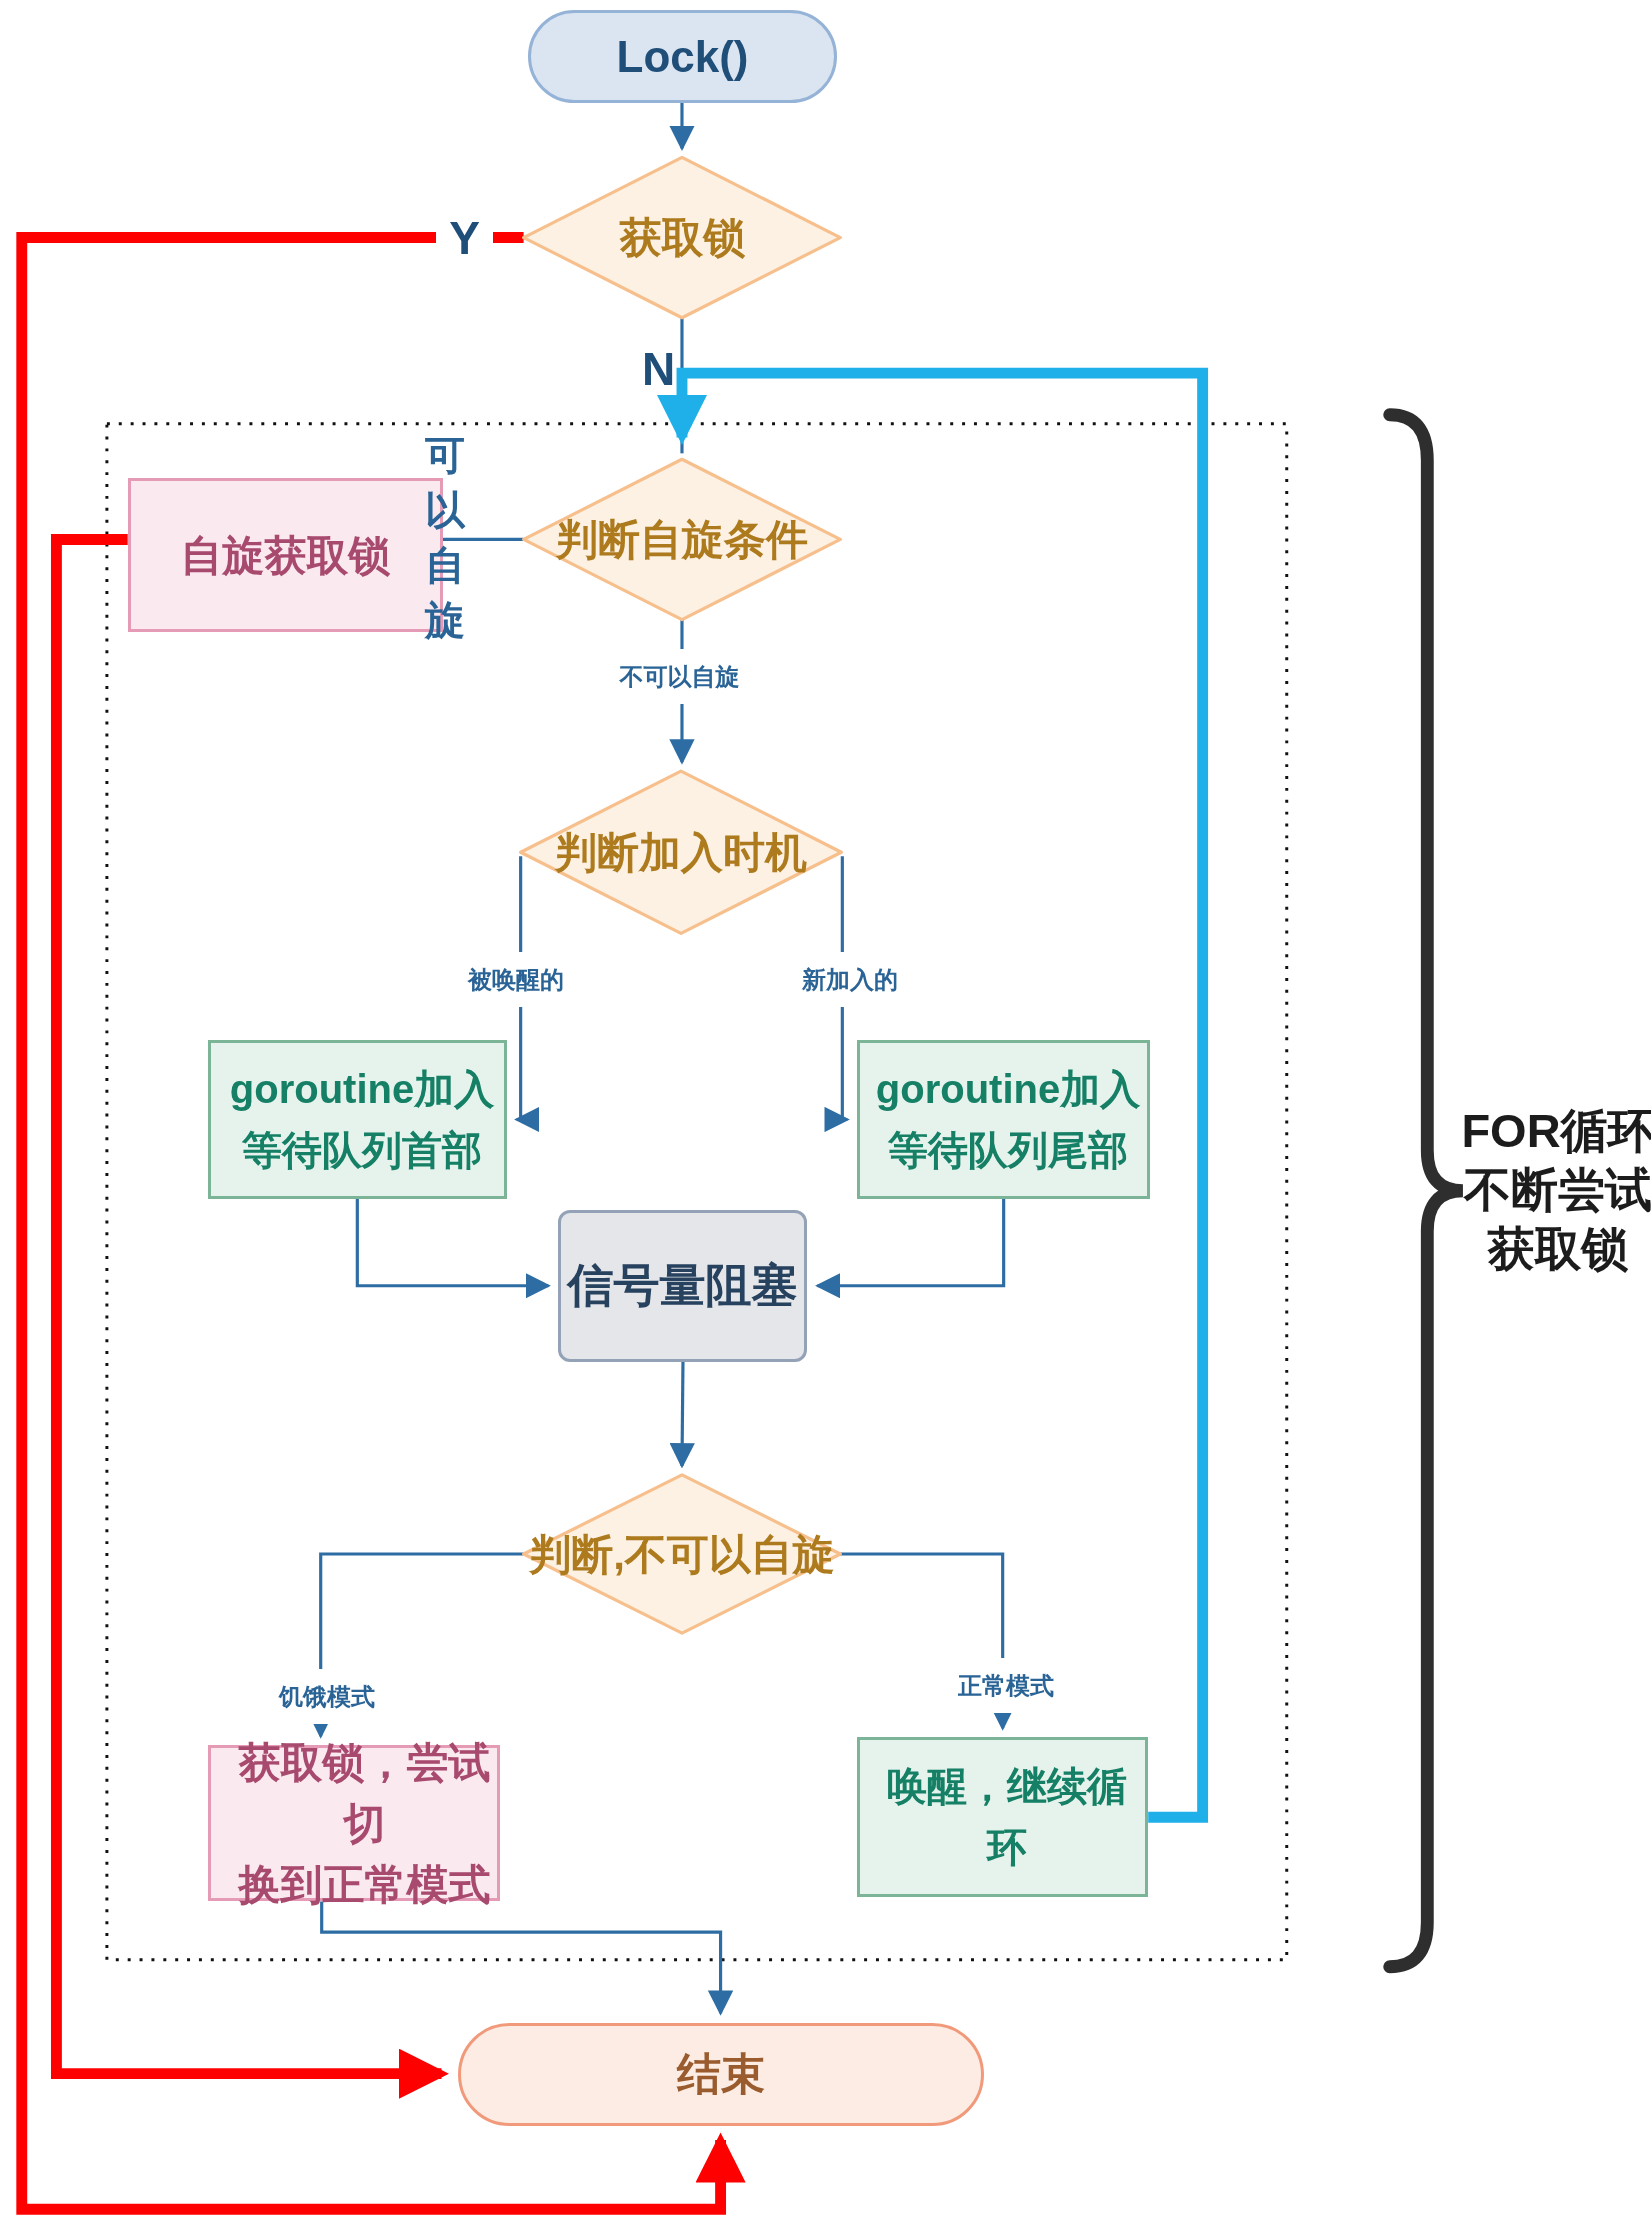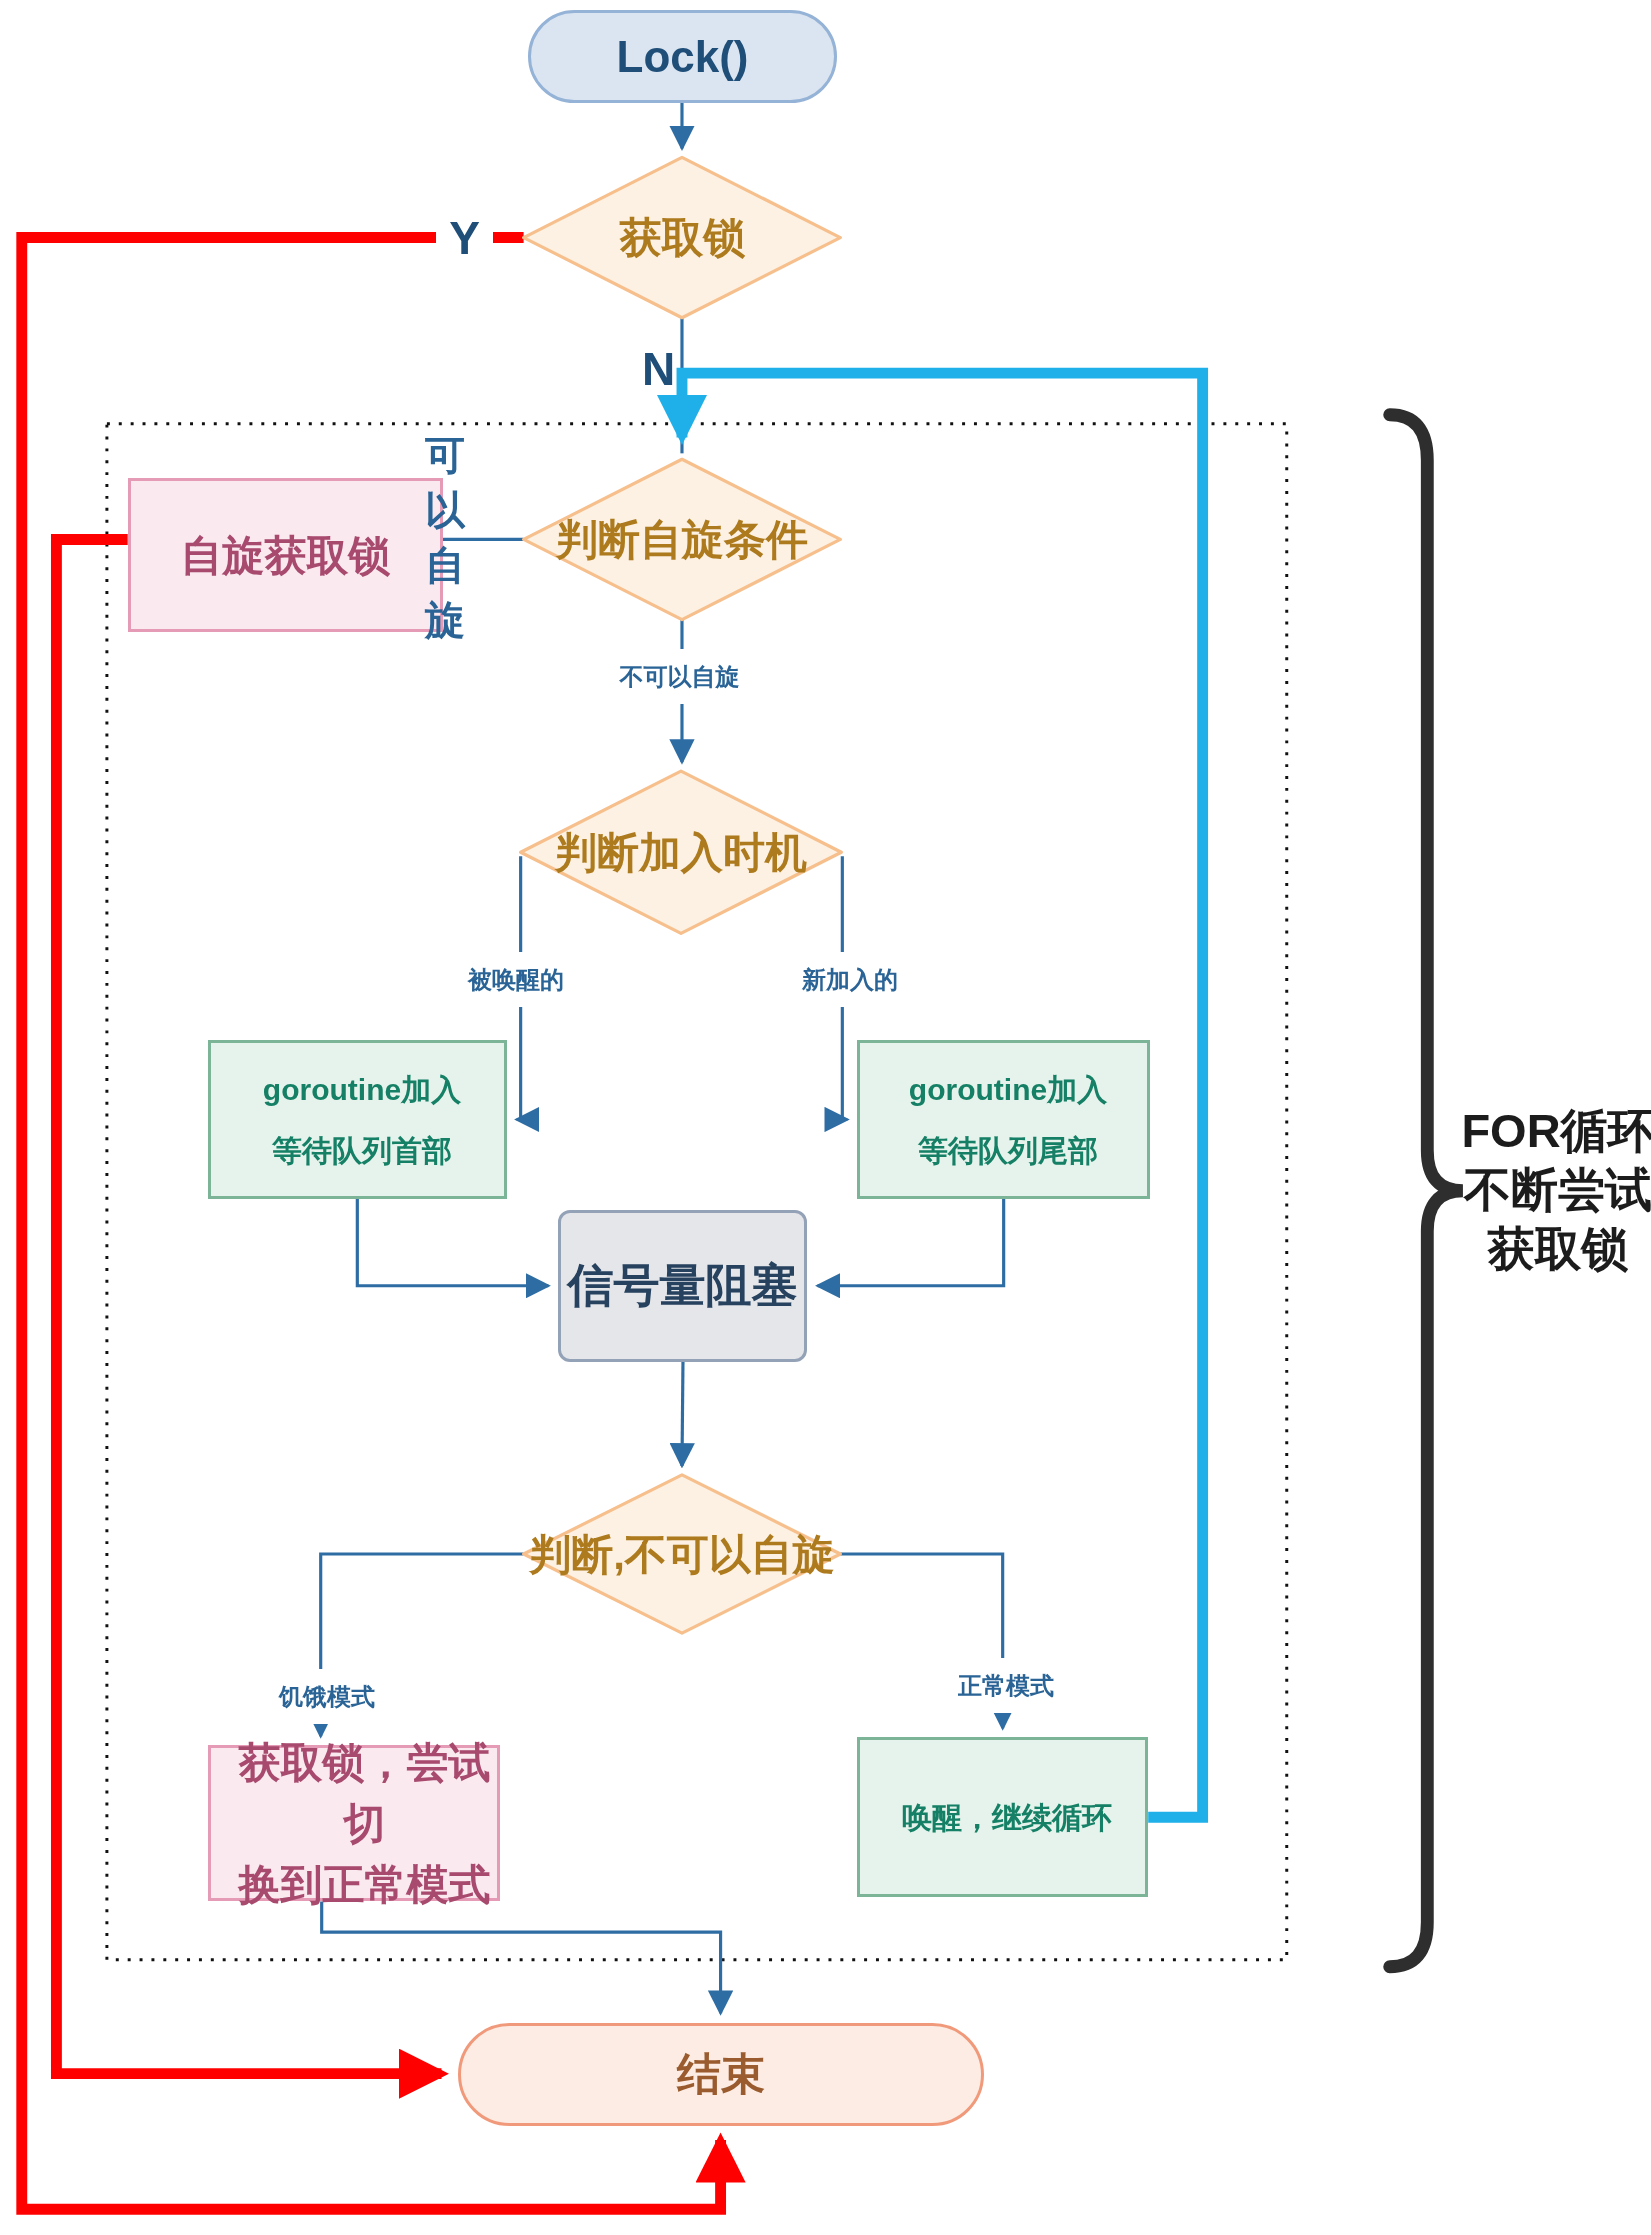--- a/index.html
+++ b/index.html
@@ -15,21 +15,21 @@
   .node-lock{
     background:var(--start-fill);border:3px solid var(--start-border);
     border-radius:48px;color:var(--start-text);font-size:44px;
   }
   .node-pink{
     background:var(--pink-fill);border:3px solid var(--pink-border);
     color:var(--pink-text);font-size:42px;line-height:61px;font-weight:700;
   }
   .node-green{
     background:var(--green-fill);border:3px solid var(--green-border);
-    color:var(--green-text);font-size:30px;line-height:61px;font-weight:700;padding-left:9px;
+    color:var(--green-text);font-size:40px;line-height:61px;font-weight:700;padding-left:9px;
   }
   .node-gray{
     background:var(--gray-fill);border:3.5px solid var(--gray-border);
     border-radius:12px;color:var(--gray-text);font-size:46px;font-weight:700;
   }
   .node-end{
     background:var(--end-fill);border:3px solid var(--end-border);
     border-radius:53px;color:var(--end-text);font-size:44px;font-weight:700;justify-content:center;
   }
   .diamond-text{

